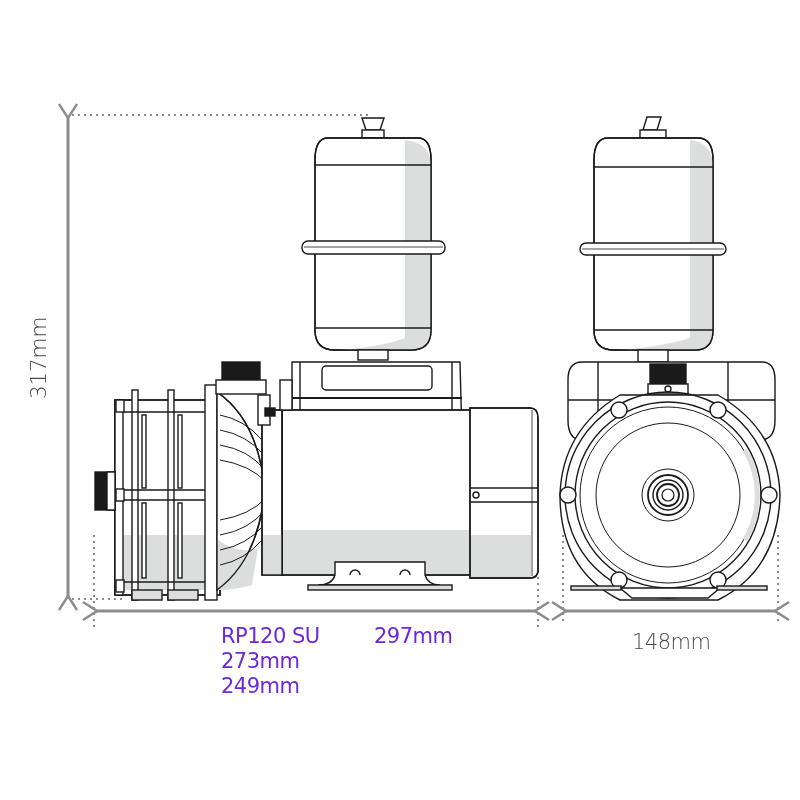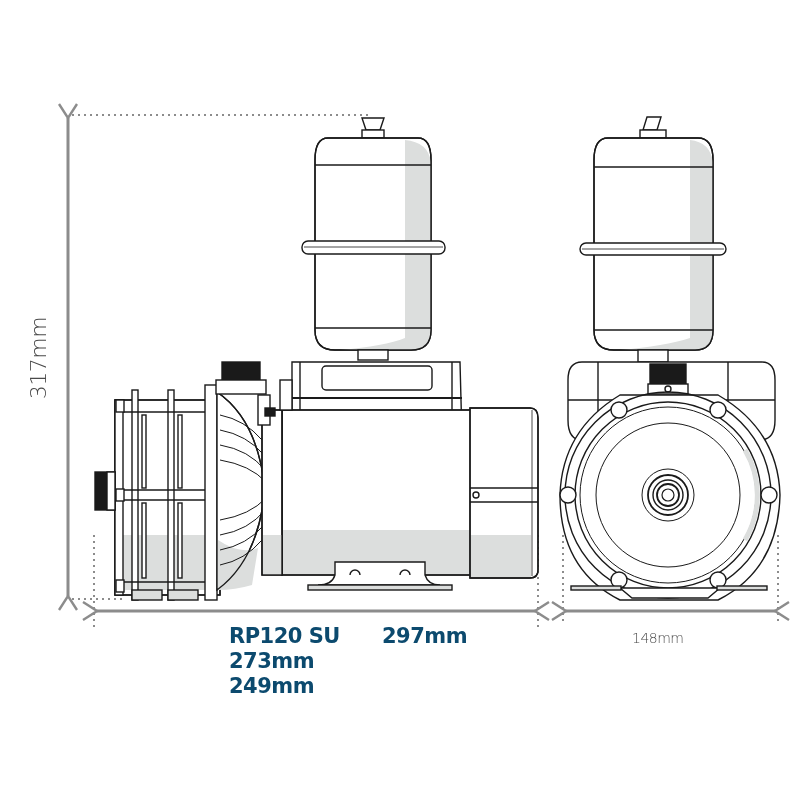--- a/index.html
+++ b/index.html
@@ -1,21 +1,21 @@
 <!DOCTYPE html>
 <html><head>
 <meta charset="utf-8">
 <style>
   html, body { margin: 0; padding: 0; background: #ffffff; }
   body { width: 800px; height: 800px; position: relative; overflow: hidden; font-family: "DejaVu Sans", sans-serif; }
   #drawing { position: absolute; left: 0; top: 0; width: 800px; height: 800px; }
   .dim-text { position: absolute; color: #4a4a4a; font-family: "DejaVu Sans", sans-serif; font-weight: 300; white-space: nowrap; }
   #height-label { left: 38px; top: 358px; font-size: 22px; transform: translate(-50%, -50%) rotate(-90deg); letter-spacing: -0.5px; }
-  #width-label { left: 632px; top: 630px; font-size: 14px; letter-spacing: -0.5px; }
-  #model-table { position: absolute; left: 229px; top: 624px; font-size: 21px; color: #0c4a6e; line-height: 25px; letter-spacing: -0.5px; font-weight: bold; }
+  #width-label { left: 632px; top: 630px; font-size: 21px; letter-spacing: -0.5px; }
+  #model-table { position: absolute; left: 221px; top: 624px; font-size: 21px; color: #6d28d9; line-height: 25px; letter-spacing: -0.5px; }
   #model-table .row { display: flex; }
   #model-table .model { width: 153px; }
   #model-table .len { }
 </style>
 </head>
 <body>
 
 <svg id="drawing" viewBox="0 0 800 800" xmlns="http://www.w3.org/2000/svg">
   <defs>
     <marker id="arrow" viewBox="0 0 20 20" refX="2" refY="10" markerWidth="20" markerHeight="20" orient="auto-start-reverse" markerUnits="userSpaceOnUse">

